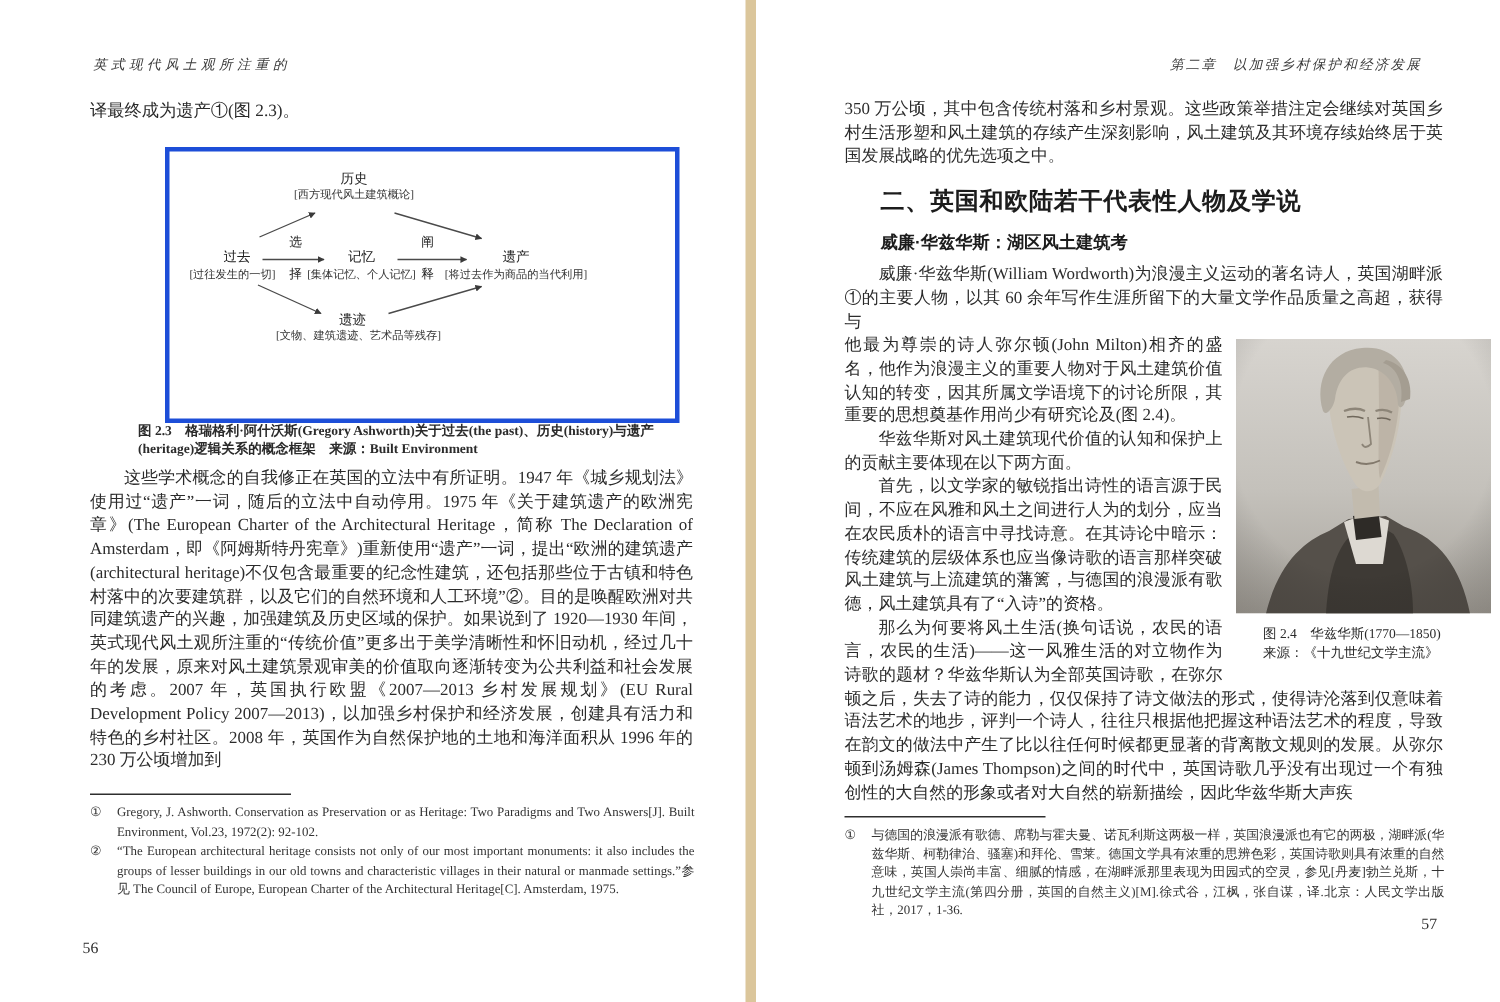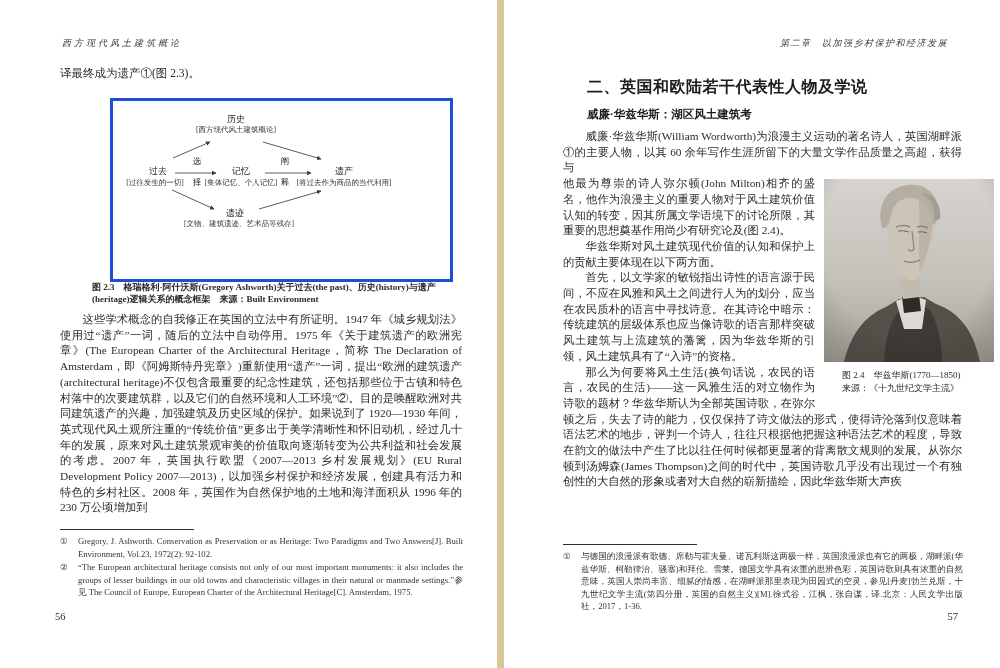--- a/index.html
+++ b/index.html
@@ -31,21 +31,21 @@
   .fn-rule-left{left:60px;top:529px;}
   .fn-rule-right{left:563px;top:544px;}
   .footnotes{position:absolute;font-size:8.6px;line-height:12.6px;text-align:justify;color:#333;}
   .fns-left{left:60px;top:535px;width:403px;}
   .fns-right{left:563px;top:550px;width:400px;}
   .fn{display:flex;gap:6px;margin-bottom:1px;}
   .fn-marker{flex:0 0 12px;}
   .fn-text{flex:1;}
 
   .pageno{position:absolute;top:611px;font-size:10.5px;color:#2b2b2b;}
-  .pn-left{left:55px;}
+  .pn-left{left:55px;margin-top:16px;}
   .pn-right{right:42px;}
 
   
   .body-right{position:absolute;left:563px;top:66px;width:399px;}
   .body-right p{margin:0;font-size:11.3px;line-height:15.7px;text-align:justify;}
   .body-right p.indent{text-indent:2em;}
   .sec-heading{font-family:"Liberation Sans","DejaVu Sans",sans-serif;font-size:16px;font-weight:bold;
                letter-spacing:0.5px;color:#1c1c1c;margin:11px 0 9px;padding-left:24px;}
   .sub-heading{font-family:"Liberation Sans","DejaVu Sans",sans-serif;font-size:11.5px;font-weight:bold;
                color:#1c1c1c;margin:2px 0 7px;padding-left:24px;}
@@ -53,21 +53,21 @@
   .fig24{float:right;width:138px;margin:3px 0 9px 9px;}
   .fig24 svg{display:block;width:170px;height:183px;}
   .fig24 .figcap{font-size:9px;line-height:12.5px;margin-top:7px;padding-left:18px;color:#2b2b2b;}
 </style>
 </head>
 <body>
 
 <div class="book">
 
   <div>
-    <div class="running-head rh-left">西方现代风土建筑概论</div>
+    <div class="running-head rh-left">英式现代风土观所注重的</div>
 
     <div class="intro">译最终成为遗产①(图 2.3)。</div>
 
     <div class="diagram">
       <svg class="arrows" viewBox="0 0 337 178">
         <defs>
           <marker id="ah" markerWidth="7" markerHeight="7" refX="4.5" refY="2.5" orient="auto">
             <path d="M0,0 L5,2.5 L0,5 Z" fill="#3a3a3a"></path>
           </marker>
         </defs>
@@ -114,20 +114,21 @@
 
     <div class="pageno pn-left">56</div>
   </div>
 
   <div class="spine"></div>
 
   <div>
     <div class="running-head rh-right">第二章　以加强乡村保护和经济发展</div>
 
     <div class="body-right">
+      <p>350 万公顷，其中包含传统村落和乡村景观。这些政策举措注定会继续对英国乡村生活形塑和风土建筑的存续产生深刻影响，风土建筑及其环境存续始终居于英国发展战略的优先选项之中。</p>
       <div class="sec-heading">二、英国和欧陆若干代表性人物及学说</div>
       <div class="sub-heading">威廉·华兹华斯：湖区风土建筑考</div>
       <p class="indent">威廉·华兹华斯(William Wordworth)为浪漫主义运动的著名诗人，英国湖畔派①的主要人物，以其 60 余年写作生涯所留下的大量文学作品质量之高超，获得与</p>
 
       <div class="wrapzone">
         <div class="fig24">
           <svg viewBox="0 0 170 183">
             <defs>
               <linearGradient id="pbg" x1="0" y1="0" x2="0" y2="1">
                 <stop offset="0" stop-color="#d7d4cf"></stop>
@@ -157,21 +158,21 @@
             <path d="M80,82 Q88,85 96,81" stroke="#82796c" stroke-width="1.3" fill="none"></path>
             <rect width="170" height="183" fill="url(#pvin)"></rect>
           </svg>
           <div class="figcap">
             <div>图 2.4　华兹华斯(1770—1850)</div>
             <div>来源：《十九世纪文学主流》</div>
           </div>
         </div>
         <p>他最为尊崇的诗人弥尔顿(John Milton)相齐的盛名，他作为浪漫主义的重要人物对于风土建筑价值认知的转变，因其所属文学语境下的讨论所限，其重要的思想奠基作用尚少有研究论及(图 2.4)。</p>
         <p class="indent">华兹华斯对风土建筑现代价值的认知和保护上的贡献主要体现在以下两方面。</p>
-        <p class="indent">首先，以文学家的敏锐指出诗性的语言源于民间，不应在风雅和风土之间进行人为的划分，应当在农民质朴的语言中寻找诗意。在其诗论中暗示：传统建筑的层级体系也应当像诗歌的语言那样突破风土建筑与上流建筑的藩篱，因为华兹华斯的引领，风土建筑具有了“入诗”的资格。</p>
+        <p class="indent">首先，以文学家的敏锐指出诗性的语言源于民间，不应在风雅和风土之间进行人为的划分，应当在农民质朴的语言中寻找诗意。在其诗论中暗示：传统建筑的层级体系也应当像诗歌的语言那样突破风土建筑与上流建筑的藩篱，与德国的浪漫派有歌德，风土建筑具有了“入诗”的资格。</p>
         <p class="indent">那么为何要将风土生活(换句话说，农民的语言，农民的生活)——这一风雅生活的对立物作为诗歌的题材？华兹华斯认为全部英国诗歌，在弥尔顿之后，失去了诗的能力，仅仅保持了诗文做法的形式，使得诗沦落到仅意味着语法艺术的地步，评判一个诗人，往往只根据他把握这种语法艺术的程度，导致在韵文的做法中产生了比以往任何时候都更显著的背离散文规则的发展。从弥尔顿到汤姆森(James Thompson)之间的时代中，英国诗歌几乎没有出现过一个有独创性的大自然的形象或者对大自然的崭新描绘，因此华兹华斯大声疾</p>
       </div>
     </div>
 
     <div class="fn-rule fn-rule-right"></div>
     <div class="footnotes fns-right">
       <div class="fn">
         <span class="fn-marker">①</span>
         <span class="fn-text">与德国的浪漫派有歌德、席勒与霍夫曼、诺瓦利斯这两极一样，英国浪漫派也有它的两极，湖畔派(华兹华斯、柯勒律治、骚塞)和拜伦、雪莱。德国文学具有浓重的思辨色彩，英国诗歌则具有浓重的自然意味，英国人崇尚丰富、细腻的情感，在湖畔派那里表现为田园式的空灵，参见[丹麦]勃兰兑斯，十九世纪文学主流(第四分册，英国的自然主义)[M].徐式谷，江枫，张自谋，译.北京：人民文学出版社，2017，1-36.</span>
       </div>

